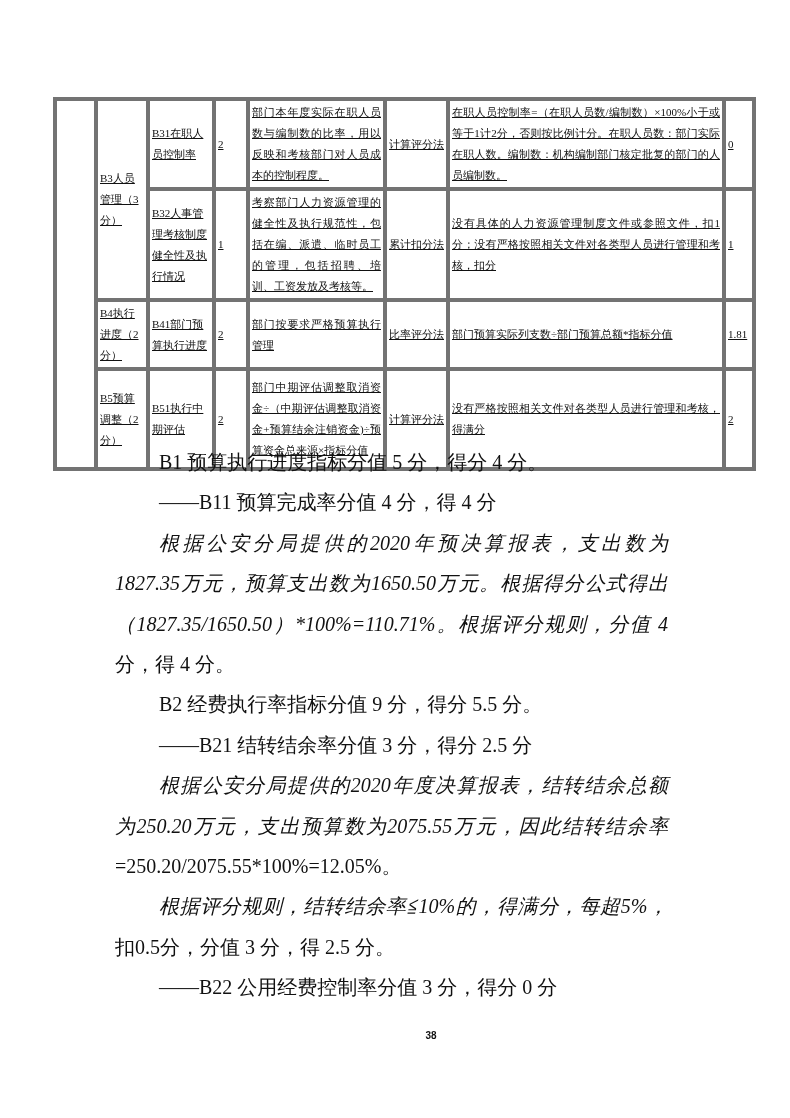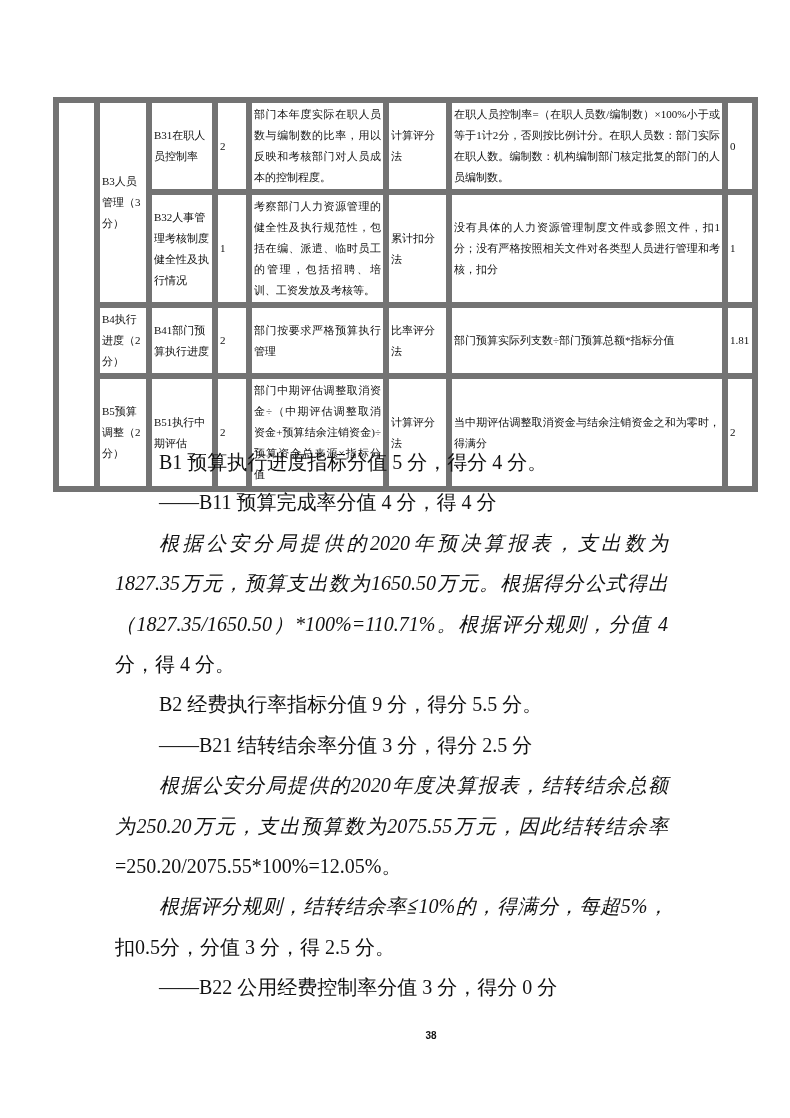--- a/index.html
+++ b/index.html
@@ -8,22 +8,23 @@
     font-family:"Liberation Serif","DejaVu Serif",serif;color:#111;
     overflow:hidden;margin:0 auto;
   }
   
   table.eval{
     position:absolute;left:53px;top:97px;width:699px;height:333px;
     border-collapse:collapse;table-layout:fixed;
     font-size:11px;line-height:21px;color:#111;
   }
   table.eval td{
-    border:6px solid #737373;padding:1px 2px;vertical-align:middle;
+    border:4px solid #737373;padding:1px 2px;vertical-align:middle;
     overflow:hidden;
+    text-decoration:underline;
   }
   table.eval tr.r1{height:85px;}
   table.eval tr.r2{height:104px;}
   table.eval tr.r3{height:44px;}
   table.eval tr.r4{height:100px;}
   td.c-empty{}
   td.c-cat,td.c-ind,td.c-w,td.c-m,td.c-s{text-align:left;}
   td.c-desc,td.c-rule{text-align:justify;padding:1px 3px;}
   
   .bodytext{
@@ -85,21 +86,21 @@
         <td class="c-m">比率评分法</td>
         <td class="c-rule">部门预算实际列支数÷部门预算总额*指标分值</td>
         <td class="c-s">1.81</td>
       </tr>
       <tr class="r4">
         <td class="c-cat">B5预算调整（2分）</td>
         <td class="c-ind">B51执行中期评估</td>
         <td class="c-w">2</td>
         <td class="c-desc">部门中期评估调整取消资金÷（中期评估调整取消资金+预算结余注销资金)÷预算资金总来源×指标分值</td>
         <td class="c-m">计算评分法</td>
-        <td class="c-rule">当中期评估调整取消资金与结余注销资金之和为零时，得满分</td>
+        <td class="c-rule">没有严格按照相关文件对各类型人员进行管理和考核，得满分</td>
         <td class="c-s">2</td>
       </tr>
     </tbody>
   </table>
 
   <div class="bodytext">
     <div class="line ind">B1 预算执行进度指标分值 5 分，得分 4 分。</div>
     <div class="line ind">——B11 预算完成率分值 4 分，得 4 分</div>
     <div class="line ind j">根据公安分局提供的2020年预决算报表，支出数为</div>
     <div class="line j">1827.35万元，预算支出数为1650.50万元。根据得分公式得出</div>

